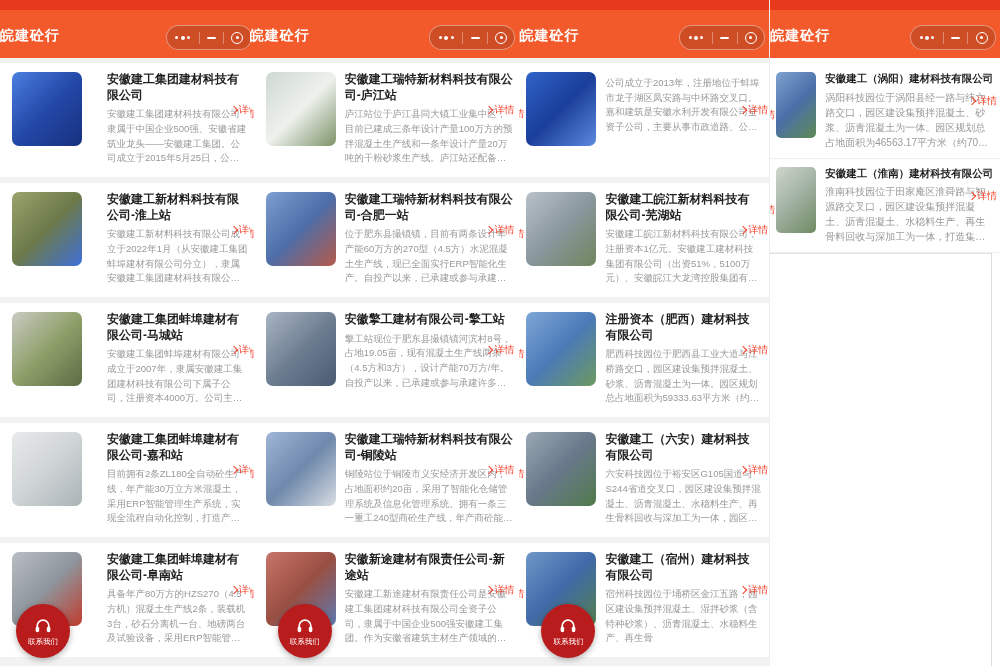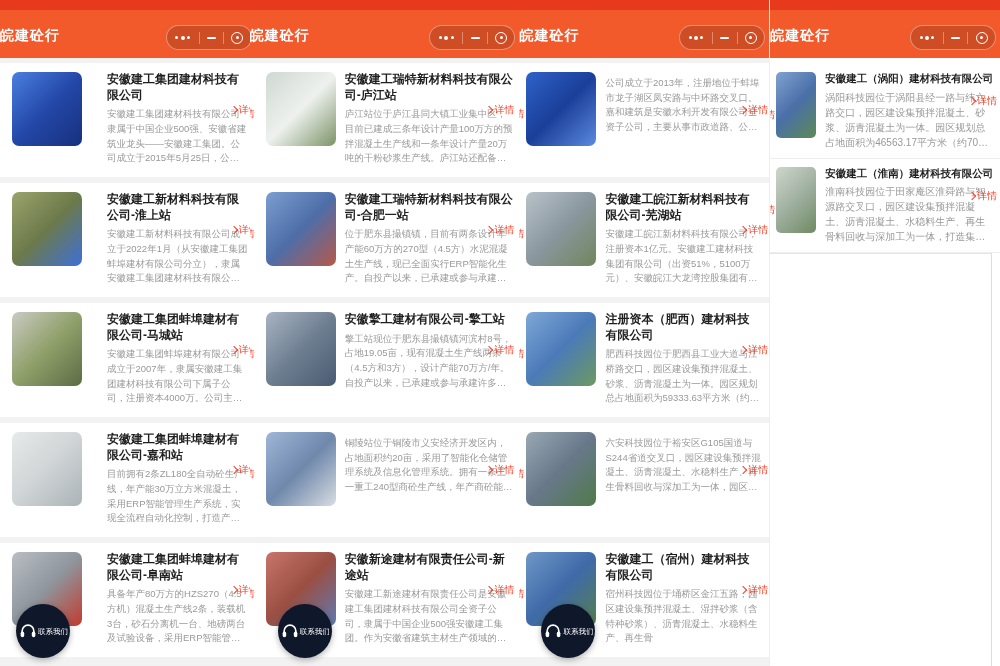--- a/index.html
+++ b/index.html
@@ -52,22 +52,22 @@
            color:#f43b22;font-size:10px;text-decoration:none;white-space:nowrap;}
   .c1 .details{right:-9px;}
   .c2 .details{right:5px;}
   .c3 .details{right:1px;}
   .c4 .details{right:3px;top:30px;}
   .chev{width:5px;height:5px;border-top:1.5px solid #f43b22;border-right:1.5px solid #f43b22;
         transform:rotate(45deg);display:inline-block;margin-right:1px;}
   .frag{position:absolute;left:-5px;top:44px;color:#f43b22;font-size:10px;}
 
   
-  .contact{position:absolute;bottom:8px;width:54px;height:54px;border-radius:50%;background:#0f172a;
-           box-shadow:0 2px 6px rgba(0,0,0,.3);display:flex;flex-direction:row;align-items:center;
+  .contact{position:absolute;bottom:8px;width:54px;height:54px;border-radius:50%;background:#b91c1c;
+           box-shadow:0 2px 6px rgba(0,0,0,.3);display:flex;flex-direction:column;align-items:center;
            justify-content:center;z-index:5;cursor:pointer;}
   .c1 .contact{left:16px;}
   .c2 .contact{left:28px;}
   .c3 .contact{left:22px;}
   .contact-label{color:#fff;font-size:7.5px;margin-top:1px;white-space:nowrap;}
 
   
   .empty{flex:1;background:#fff;margin-right:8px;border-right:1px solid #ddd;border-top:1px solid #e5e5e5;}
 </style>
 </head>
@@ -213,20 +213,21 @@
     </div>
     <a class="details">
       <span class="chev"></span>
       <span class="details-label">详情</span>
     </a>
   </article>
         <article class="card">
     <span class="frag">情</span>
     <div class="photo" style="background: linear-gradient(135deg, rgb(159, 182, 216), rgb(111, 136, 171), rgb(216, 221, 226));"></div>
     <div class="txt">
+      <h3 class="ttl">安徽建工瑞特新材料科技有限公司-铜陵站</h3>
       <p class="desc">铜陵站位于铜陵市义安经济开发区内，占地面积约20亩，采用了智能化仓储管理系统及信息化管理系统。拥有一条三一重工240型商砼生产线，年产商砼能力30...</p>
     </div>
     <a class="details">
       <span class="chev"></span>
       <span class="details-label">详情</span>
     </a>
   </article>
         <article class="card">
     <span class="frag">情</span>
     <div class="photo" style="background: linear-gradient(135deg, rgb(200, 117, 106), rgb(154, 79, 67), rgb(95, 122, 176));"></div>
@@ -299,20 +300,21 @@
     </div>
     <a class="details">
       <span class="chev"></span>
       <span class="details-label">详情</span>
     </a>
   </article>
         <article class="card">
     <span class="frag">情</span>
     <div class="photo" style="background: linear-gradient(135deg, rgb(154, 168, 180), rgb(104, 120, 138), rgb(79, 122, 74));"></div>
     <div class="txt">
+      <h3 class="ttl">安徽建工（六安）建材科技有限公司</h3>
       <p class="desc">六安科技园位于裕安区G105国道与S244省道交叉口，园区建设集预拌混凝土、沥青混凝土、水稳料生产、再生骨料回收与深加工为一体，园区规划总占地面积...</p>
     </div>
     <a class="details">
       <span class="chev"></span>
       <span class="details-label">详情</span>
     </a>
   </article>
         <article class="card">
     <span class="frag">情</span>
     <div class="photo" style="background: linear-gradient(135deg, rgb(111, 151, 200), rgb(63, 106, 168), rgb(85, 128, 79));"></div>

